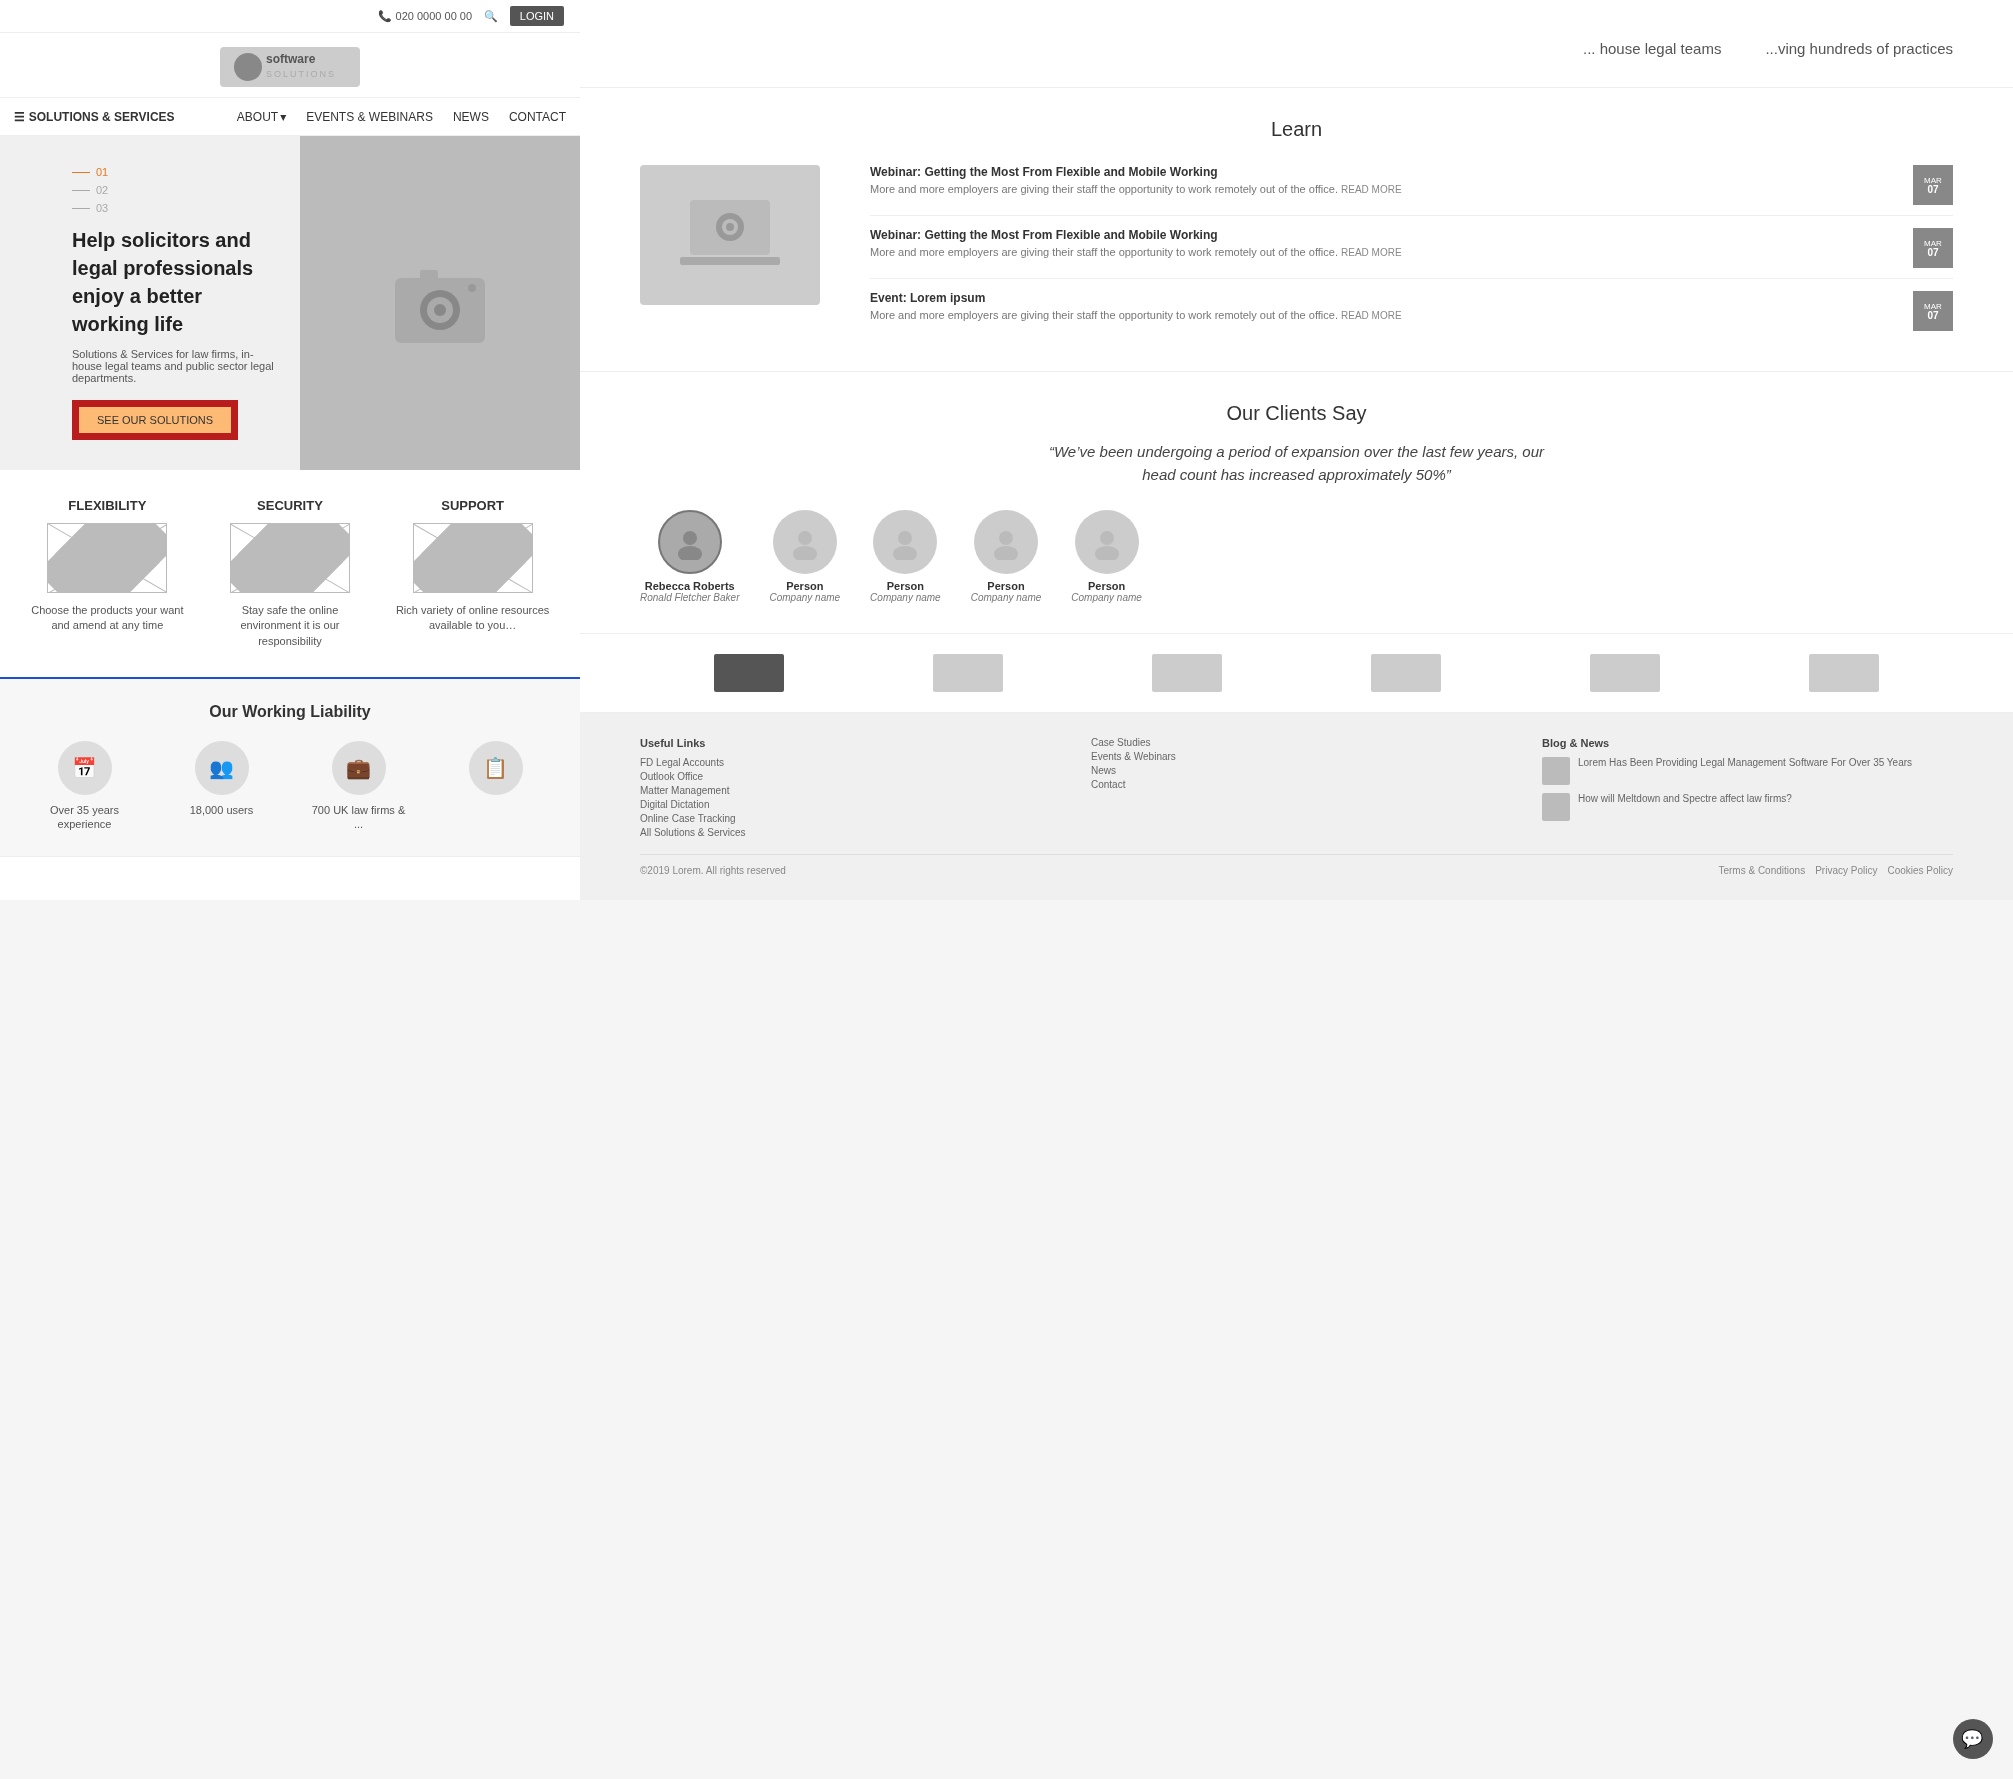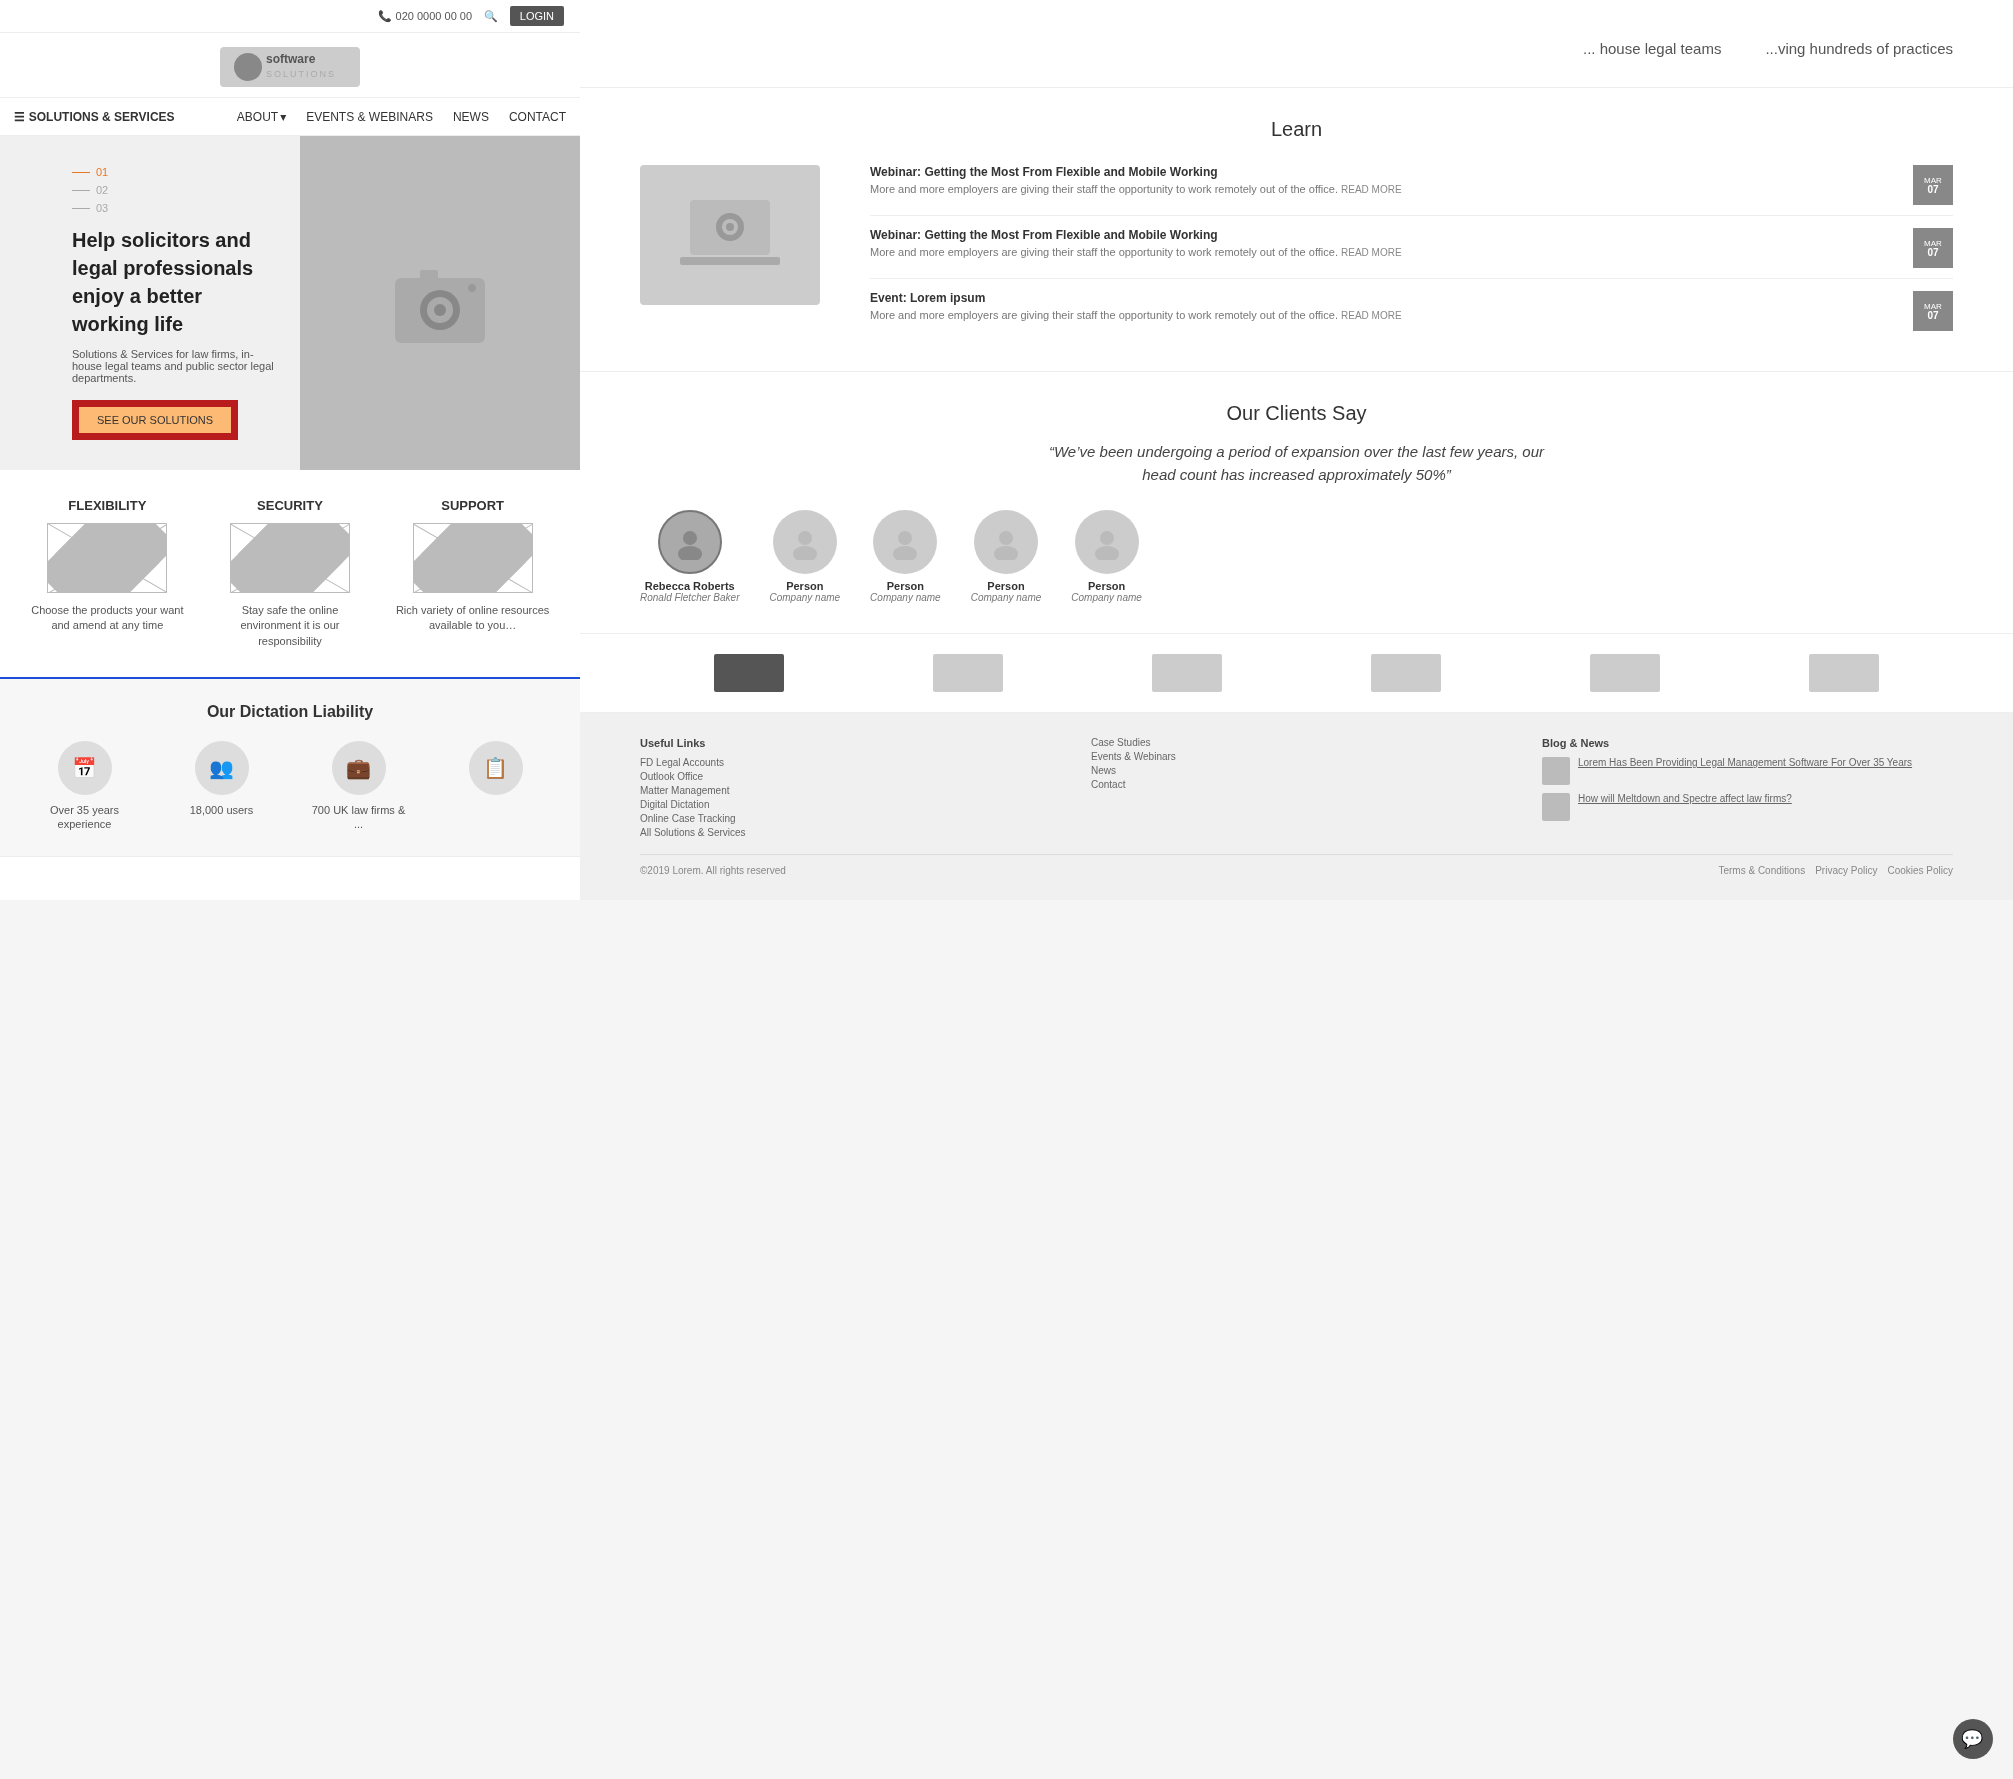--- a/index.html
+++ b/index.html
@@ -101,21 +101,21 @@
     .partner-logo.dark { background: #555; }
 
     
     .footer { background: #f0f0f0; padding: 24px 60px; font-size: 10px; color: #666; }
     .footer-top { display: flex; gap: 40px; margin-bottom: 16px; }
     .footer-col { flex: 1; }
     .footer-col-title { font-weight: bold; font-size: 11px; margin-bottom: 8px; color: #444; }
     .footer-contact-line { margin-bottom: 3px; color: #666; }
     .footer-links { display: flex; flex-direction: column; gap: 3px; }
     .footer-link { color: #666; cursor: pointer; }
-    .footer-blog-item { display: flex; gap: 8px; margin-bottom: 8px; text-decoration: underline; }
+    .footer-blog-item { display: flex; gap: 8px; margin-bottom: 8px; }
     .footer-blog-thumb { width: 28px; height: 28px; background: #bbb; border-radius: 2px; flex-shrink: 0; }
     .footer-blog-text { font-size: 10px; color: #666; }
     .footer-bottom { display: flex; justify-content: space-between; border-top: 1px solid #ddd; padding-top: 10px; font-size: 10px; color: #888; }
     .footer-bottom-links { display: flex; gap: 10px; }
     .chat-bubble { position: fixed; bottom: 20px; right: 20px; width: 40px; height: 40px; background: #555; border-radius: 50%; display: flex; align-items: center; justify-content: center; color: #fff; font-size: 18px; cursor: pointer; }
   </style>
 </head>
 <body>
 
 <div class="page-wrapper">
@@ -210,21 +210,21 @@
         <div class="feature-title">SUPPORT</div>
         <div class="feature-img-placeholder">
           <div class="cross-line1"></div>
           <div class="cross-line2"></div>
         </div>
         <div class="feature-desc">Rich variety of online resources available to you…</div>
       </div>
     </div>
 
     <div class="stats-section">
-      <h2 class="stats-title">Our Dictation Liability</h2>
+      <h2 class="stats-title">Our Working Liability</h2>
       <div class="stats-grid">
         <div class="stat-item">
           <div class="stat-icon">📅</div>
           <div class="stat-label">Over 35 years experience</div>
         </div>
         <div class="stat-item">
           <div class="stat-icon">👥</div>
           <div class="stat-label">18,000 users</div>
         </div>
         <div class="stat-item">

